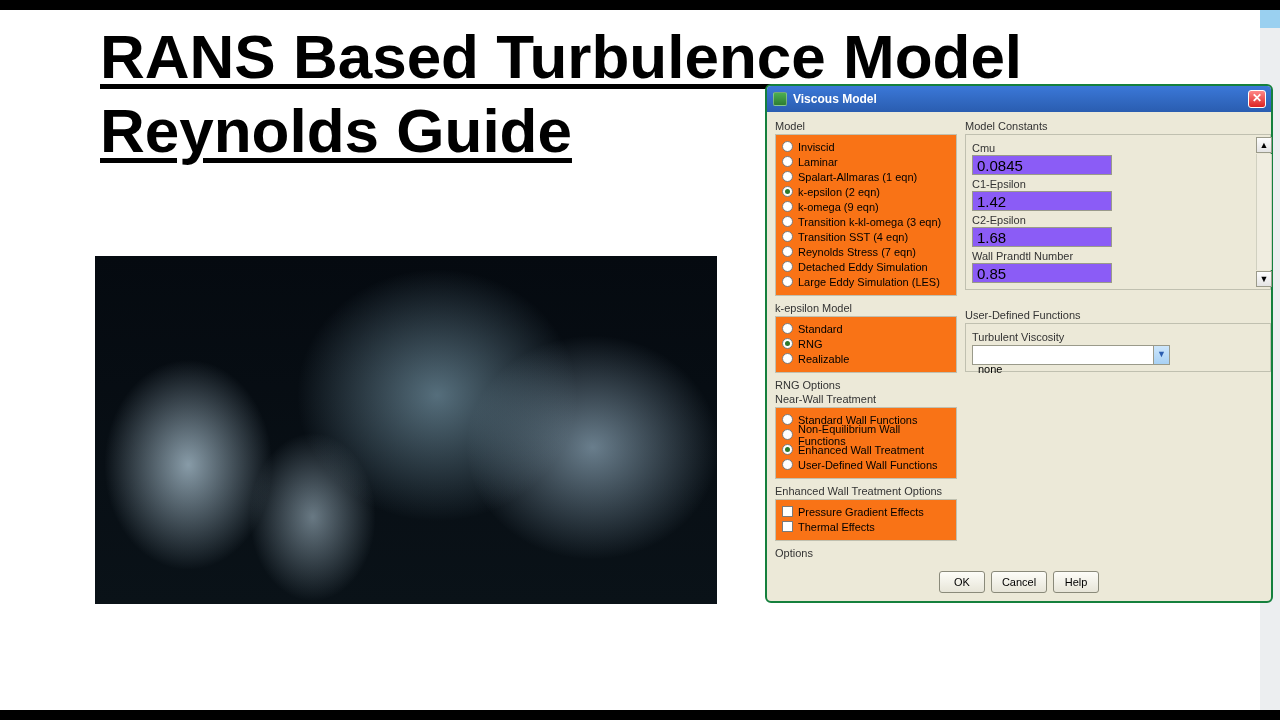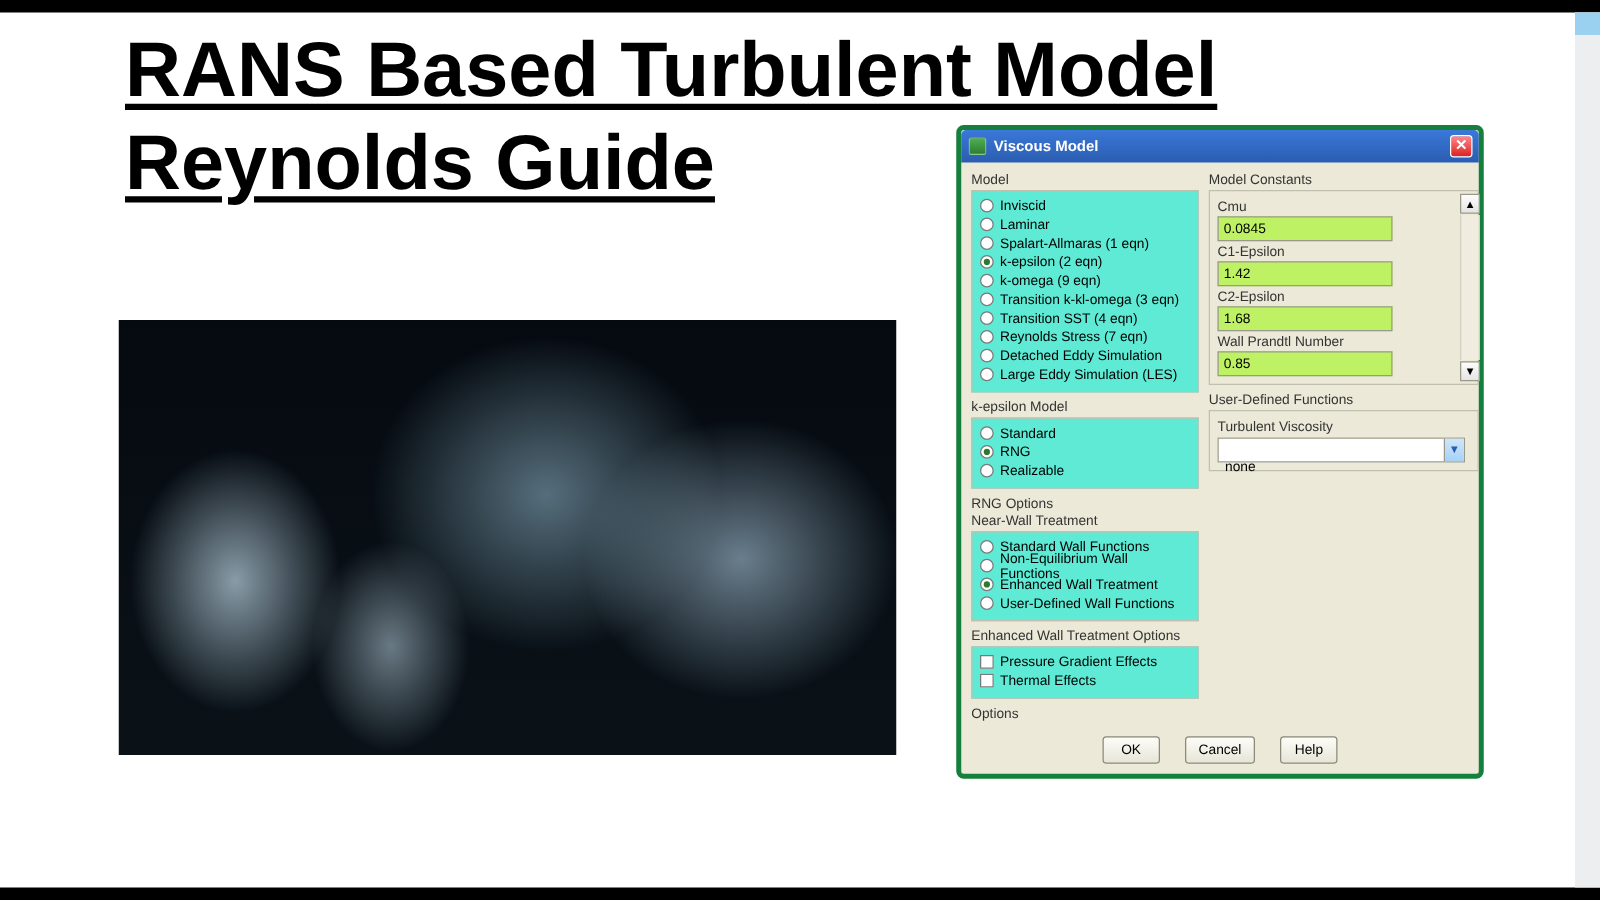--- a/index.html
+++ b/index.html
@@ -53,23 +53,23 @@
   }
   .sidebar-strip .accent {
     position: absolute;
     top: 0; left: 0;
     width: 20px; height: 18px;
     background: #9ad0f0;
   }
   
   .dialog {
     position: absolute;
-    top: 100px; left: 765px;
-    width: 422px;
-    border: 4px solid #15803d;
+    top: 84px; left: 765px;
+    width: 508px;
+    border: 2px solid #15803d;
     border-radius: 6px;
     background: #ece9d8;
     font-size: 11px;
   }
   .titlebar {
     height: 26px;
     background: linear-gradient(#3b78d8, #2a5db0);
     border-top-left-radius: 4px;
     border-top-right-radius: 4px;
     display: flex;
@@ -101,21 +101,21 @@
   }
   .dialog-body {
     display: flex;
     padding: 6px 0 4px 8px;
     gap: 8px;
   }
   .col-left { width: 182px; }
   .col-right { flex: 1; position: relative; }
   .group {
     border: 1px solid #c0c0b0;
-    background: #5eead4;
+    background: #f97316;
     margin-bottom: 6px;
     padding: 4px 6px 6px 6px;
     position: relative;
   }
   .section-label {
     font-size: 11px;
     color: #333;
     margin: 2px 0 2px 0;
   }
   .radio-row, .check-row {
@@ -151,29 +151,29 @@
   }
   .field-label {
     font-size: 11px;
     color: #333;
     margin-top: 3px;
   }
   .text-input {
     width: 140px;
     height: 20px;
     border: 1px solid #9a9a8a;
-    background: #bef264;
+    background: #8b5cf6;
     padding: 2px 4px;
-    font-size: 11px;
+    font-size: 15px;
     margin-top: 1px;
   }
   .constants-scroll {
     border: 1px solid #c0c0b0;
     padding: 4px 6px 6px 6px;
-    margin-bottom: 6px;
+    margin-bottom: 19px;
     position: relative;
   }
   .scroll-arrow {
     position: absolute;
     right: -2px;
     width: 16px; height: 16px;
     border: 1px solid #9a9a8a;
     background: linear-gradient(#fdfdfd,#e4e4e4);
     font-size: 9px;
     text-align: center;
@@ -211,42 +211,42 @@
     border-left: 1px solid #9a9a8a;
     text-align: center;
     line-height: 16px;
     font-size: 9px;
     color: #2a5db0;
     cursor: pointer;
   }
   .button-row {
     display: flex;
     justify-content: center;
-    gap: 20px;
+    gap: 6px;
     padding: 6px 0 8px 0;
   }
   .btn {
     min-width: 46px;
     height: 22px;
     border: 1px solid #8a8a7a;
     border-radius: 3px;
     background: linear-gradient(#fdfdf8,#e7e5d8);
     font-size: 11px;
     padding: 0 10px;
     cursor: pointer;
   }
 </style>
 </head>
 <body>
 
 <div class="black-bar-top"></div>
 <div class="black-bar-bottom"></div>
 
 <div class="page-title">
-  <span class="underline">RANS Based Turbulent Model</span><br>
+  <span class="underline">RANS Based Turbulence Model</span><br>
   <span class="underline">Reynolds Guide</span>
 </div>
 
 <div class="smoke-img"></div>
 
 <div class="sidebar-strip">
   <div class="accent"></div>
 </div>
 
 <div class="dialog">

